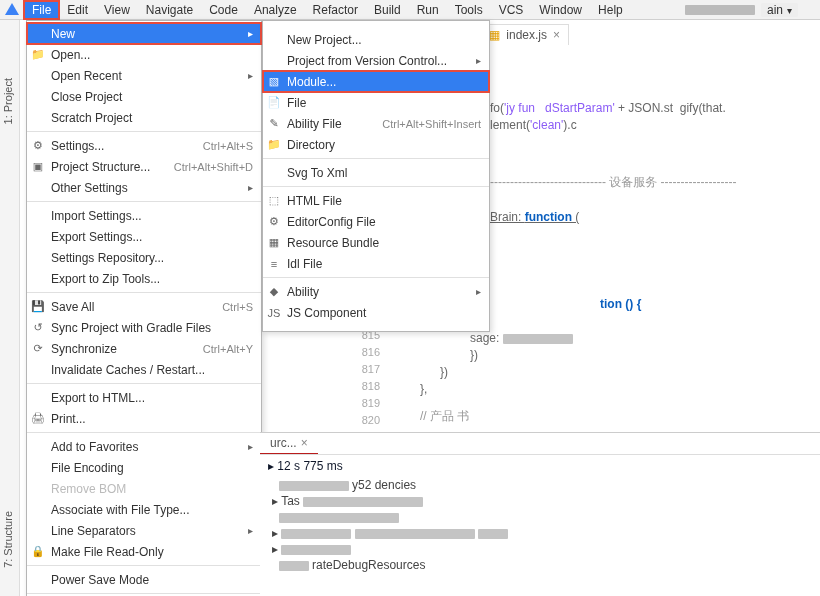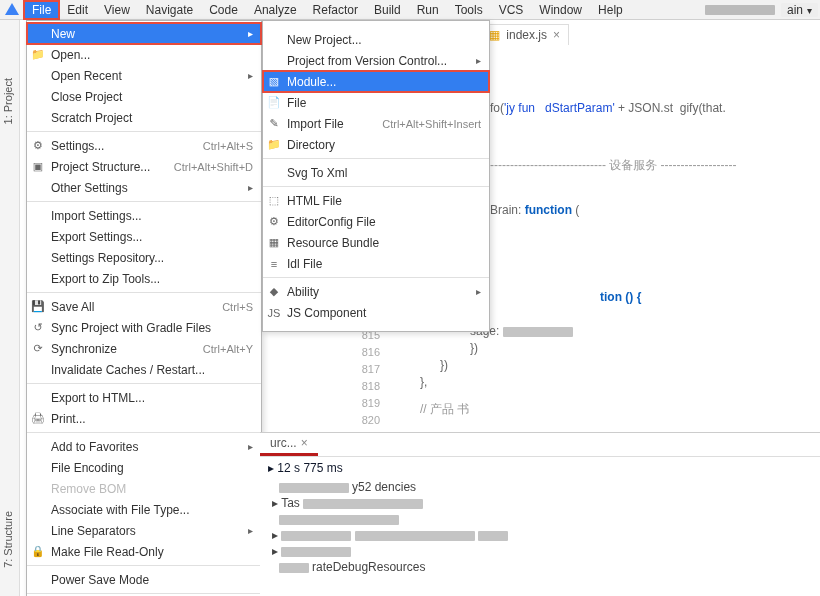--- a/index.html
+++ b/index.html
@@ -3,34 +3,34 @@
 <meta charset="utf-8">
 <style>
   * { margin: 0; padding: 0; box-sizing: border-box; font-family: "Segoe UI", Arial, sans-serif; }
   body { width: 820px; height: 596px; overflow: hidden; background: #fff; font-size: 12px; color: #333; position: relative; }
 
   
   .menubar { height: 20px; display: flex; align-items: center; background: #f2f2f2; border-bottom: 1px solid #d0d0d0; padding-left: 4px; }
   .menubar .logo { width: 16px; height: 16px; margin-right: 4px; }
   .menubar .item { padding: 2px 8px; cursor: default; }
   .menubar .item.active { background: #327ef0; color: #fff; outline: 2px solid #e74c3c; outline-offset: -1px; }
-  .menubar .right { margin-left: auto; display:flex; align-items:center; gap:6px; padding-right:2px;}
+  .menubar .right { margin-left: auto; display:flex; align-items:center; gap:6px; padding-right:22px;}
   .badge { background:#eee; padding:0 6px; border-radius:2px;}
   .caret-down::after { content:"▾"; margin-left:4px; font-size:10px;}
 
   
   .left-gutter { position:absolute; left:0; top:20px; bottom:0; width:20px; background:#f4f4f4; border-right:1px solid #ddd;}
   .vert { writing-mode: vertical-rl; transform: rotate(180deg); font-size:11px; color:#555; padding:8px 2px; cursor:default;}
   .vert.top { position:absolute; top:50px;}
   .vert.bot { position:absolute; bottom:20px;}
 
   
   .editor { position:absolute; left:340px; top:40px; right:0; color:#666; font-family: Consolas, monospace; font-size:12px; line-height:17px; }
   .kw { color:#0a5fbf; font-weight:bold;}
-  .str { color:#1d4ed8;}
+  .str { color:#8b5cf6;}
   .cmt { color:#999;}
   .gutter-ln { position:absolute; left:340px; top:310px; width:40px; text-align:right; color:#aaa; font-family:Consolas,monospace; font-size:11px; line-height:17px;}
   .tab-strip { position:absolute; left:340px; top:20px; right:0; height:40px; }
   .tab { display:inline-flex; align-items:center; gap:6px; padding:3px 8px; border:1px solid #ddd; border-bottom:none; background:#fff; font-size:12px; color:#555;}
   .tab .close { color:#888; }
 
   
   .menu1 { position:absolute; left:26px; top:20px; width:236px; background:#fff; border:1px solid #b5b5b5; box-shadow:2px 2px 6px rgba(0,0,0,.15); padding:2px 0;}
   .menu2 { position:absolute; left:262px; top:20px; width:228px; background:#fff; border:1px solid #b5b5b5; box-shadow:2px 2px 6px rgba(0,0,0,.15); padding:8px 0;}
   .mi { display:flex; align-items:center; height:21px; padding:0 8px 0 24px; position:relative; cursor:default; white-space:nowrap;}
@@ -39,21 +39,21 @@
   .mi .arrow { color:#666; font-size:10px;}
   .mi.sep { height:1px; background:#e0e0e0; margin:3px 0; padding:0;}
   .mi.disabled { color:#bbb; }
   .mi.selected { background:#327ef0; color:#fff; }
   .mi.highlight-box { outline:2px solid #e74c3c; outline-offset:-1px; }
   .mi .ico { position:absolute; left:4px; width:14px; height:14px; display:flex; align-items:center; justify-content:center; font-size:11px; color:#666;}
   .mi.selected .ico, .mi.selected .arrow, .mi.selected .sc { color:#fff; }
 
   
   .bottom-panel { position:absolute; left:260px; right:0; top:432px; bottom:0; border-top:1px solid #ccc; background:#fff; font-size:12px; color:#555;}
-  .bottom-tab { display:inline-flex; align-items:center; gap:4px; padding:3px 10px; border-bottom:3px solid #b91c1c;}
+  .bottom-tab { display:inline-flex; align-items:center; gap:4px; padding:3px 10px; border-bottom:1px solid #b91c1c;}
   .task-line { padding:1px 0 1px 12px; color:#444;}
   .blur { display:inline-block; height:10px; background:#555; opacity:.35; border-radius:1px; vertical-align:middle;}
   .blur.sm{width:30px;} .blur.md{width:70px;} .blur.lg{width:120px;}
 
   
   svg { display:block; }
 </style>
 </head>
 <body>
 
@@ -95,22 +95,23 @@
       <span class="close">×</span>
     </span>
   </div>
 </div>
 
 <div class="editor">
   <div style="padding-left:150px; margin-top:60px;">
     <span>fo(</span><span class="str">'jy fun</span>
     &nbsp;&nbsp;<span class="str">dStartParam'</span><span> + JSON.st</span>&nbsp;&nbsp;<span>gify(that.</span>
   </div>
+  <div style="padding-left:150px;"><span>lement(</span><span class="str">'clean'</span><span>).c</span></div>
   <div class="cmt" style="padding-left:150px; margin-top:40px;">----------------------------- 设备服务 -------------------</div>
-  <div style="padding-left:150px; margin-top:28px;"><span>Brain: </span><span class="kw">function</span><span> (</span></div>
+  <div style="padding-left:150px; margin-top:18px;text-decoration:underline;"><span>Brain: </span><span class="kw">function</span><span> (</span></div>
   <div style="padding-left:260px; margin-top:70px;"><span class="kw">tion () {</span></div>
   <div style="padding-left:100px;">prom</div>
   <div style="padding-left:130px;"><span>sage:</span> <span class="blur md"></span></div>
   <div style="padding-left:130px;">})</div>
   <div style="padding-left:100px;">})</div>
   <div style="padding-left:80px;">},</div>
   <div style="height:10px;"></div>
   <div class="cmt" style="padding-left:80px;">// 产品    书</div>
 </div>
 
@@ -237,21 +238,21 @@
     <div class="mi selected highlight-box">
       <span class="ico">▧</span>
       <span class="lbl">Module...</span>
     </div>
     <div class="mi">
       <span class="ico">📄</span>
       <span class="lbl">File</span>
     </div>
     <div class="mi">
       <span class="ico">✎</span>
-      <span class="lbl">Import File</span>
+      <span class="lbl">Ability File</span>
       <span class="sc">Ctrl+Alt+Shift+Insert</span>
     </div>
     <div class="mi">
       <span class="ico">📁</span>
       <span class="lbl">Directory</span>
     </div>
     <div class="mi sep"></div>
     <div class="mi">
       <span class="lbl">Svg To Xml</span>
     </div>

